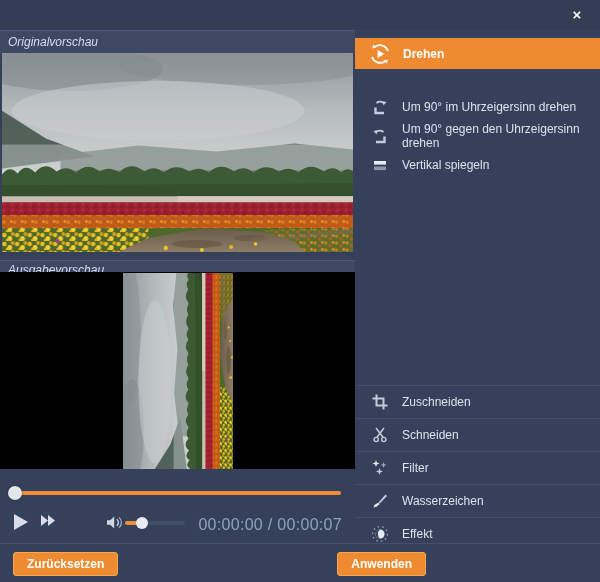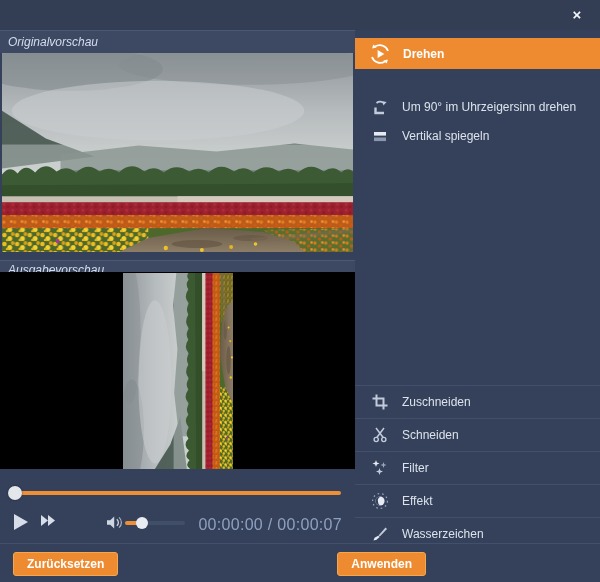--- a/index.html
+++ b/index.html
@@ -188,20 +188,28 @@
       <div class="option">
         <svg class="oicon" viewBox="0 0 18 18">
           <path d="M4.5 9.5 V15 H13" stroke="#c2cbdb" stroke-width="2.4" fill="none"></path>
           <path d="M5.5 5 A6 6 0 0 1 13.5 5.6" stroke="#c2cbdb" stroke-width="1.8" fill="none"></path>
           <polygon points="15.6,4 12.4,7.4 11.6,3.2" fill="#c2cbdb"></polygon>
         </svg>
         <span>Um 90° im Uhrzeigersinn drehen</span>
       </div>
       <div class="option">
         <svg class="oicon" viewBox="0 0 18 18">
+          <path d="M13.5 9.5 V15 H5" stroke="#c2cbdb" stroke-width="2.4" fill="none"></path>
+          <path d="M12.5 5 A6 6 0 0 0 4.5 5.6" stroke="#c2cbdb" stroke-width="1.8" fill="none"></path>
+          <polygon points="2.4,4 5.6,7.4 6.4,3.2" fill="#c2cbdb"></polygon>
+        </svg>
+        <span>Um 90° gegen den Uhrzeigersinn drehen</span>
+      </div>
+      <div class="option">
+        <svg class="oicon" viewBox="0 0 18 18">
           <rect x="3" y="5" width="12" height="3.6" fill="#e6ebf3"></rect>
           <rect x="3" y="10.5" width="12" height="3.6" fill="#8a97ad"></rect>
         </svg>
         <span>Vertikal spiegeln</span>
       </div>
     </div>
 
     <div class="sections">
       <div class="section">
         <svg class="sicon" viewBox="0 0 18 18">
@@ -221,33 +229,33 @@
       <div class="section">
         <svg class="sicon" viewBox="0 0 18 18">
           <path d="M5 1 L5.9 3.6 L8.5 4.5 L5.9 5.4 L5 8 L4.1 5.4 L1.5 4.5 L4.1 3.6 Z" fill="#e6ebf3"></path>
           <path d="M12.5 3 L13.3 5.2 L15.5 6 L13.3 6.8 L12.5 9 L11.7 6.8 L9.5 6 L11.7 5.2 Z" fill="#9aa7bd"></path>
           <path d="M8.5 9 L9.4 11.6 L12 12.5 L9.4 13.4 L8.5 16 L7.6 13.4 L5 12.5 L7.6 11.6 Z" fill="#c2cbdb"></path>
         </svg>
         <span>Filter</span>
       </div>
       <div class="section">
         <svg class="sicon" viewBox="0 0 18 18">
+          <path d="M7.5 10.5 L14.5 2.5 L16 4 L8.8 11.6 Z" fill="#c2cbdb"></path>
+          <path d="M7.2 10.8 L8.6 12 L5.5 14.8 L2.5 15.5 L3.6 12.8 Z" fill="#e6ebf3"></path>
+        </svg>
+        <span>Wasserzeichen</span>
+      </div>
+      <div class="section">
+        <svg class="sicon" viewBox="0 0 18 18">
           <circle cx="9" cy="9" r="7.4" stroke="#9aa7bd" stroke-width="1.2" fill="none" stroke-dasharray="1.6 3"></circle>
           <circle cx="9" cy="9" r="4.6" fill="#e6ebf3"></circle>
           <path d="M9 4.4 a4.6 4.6 0 0 0 0 9.2 a6 6 0 0 1 0 -9.2 Z" fill="#35415a"></path>
         </svg>
         <span>Effekt</span>
       </div>
-      <div class="section">
-        <svg class="sicon" viewBox="0 0 18 18">
-          <path d="M7.5 10.5 L14.5 2.5 L16 4 L8.8 11.6 Z" fill="#c2cbdb"></path>
-          <path d="M7.2 10.8 L8.6 12 L5.5 14.8 L2.5 15.5 L3.6 12.8 Z" fill="#e6ebf3"></path>
-        </svg>
-        <span>Wasserzeichen</span>
-      </div>
     </div>
   </div>
 
   <div class="bottombar">
     <div class="obtn" id="btn-reset">Zurücksetzen</div>
     <div class="obtn" id="btn-apply">Anwenden</div>
   </div>
 
 </div>
 

